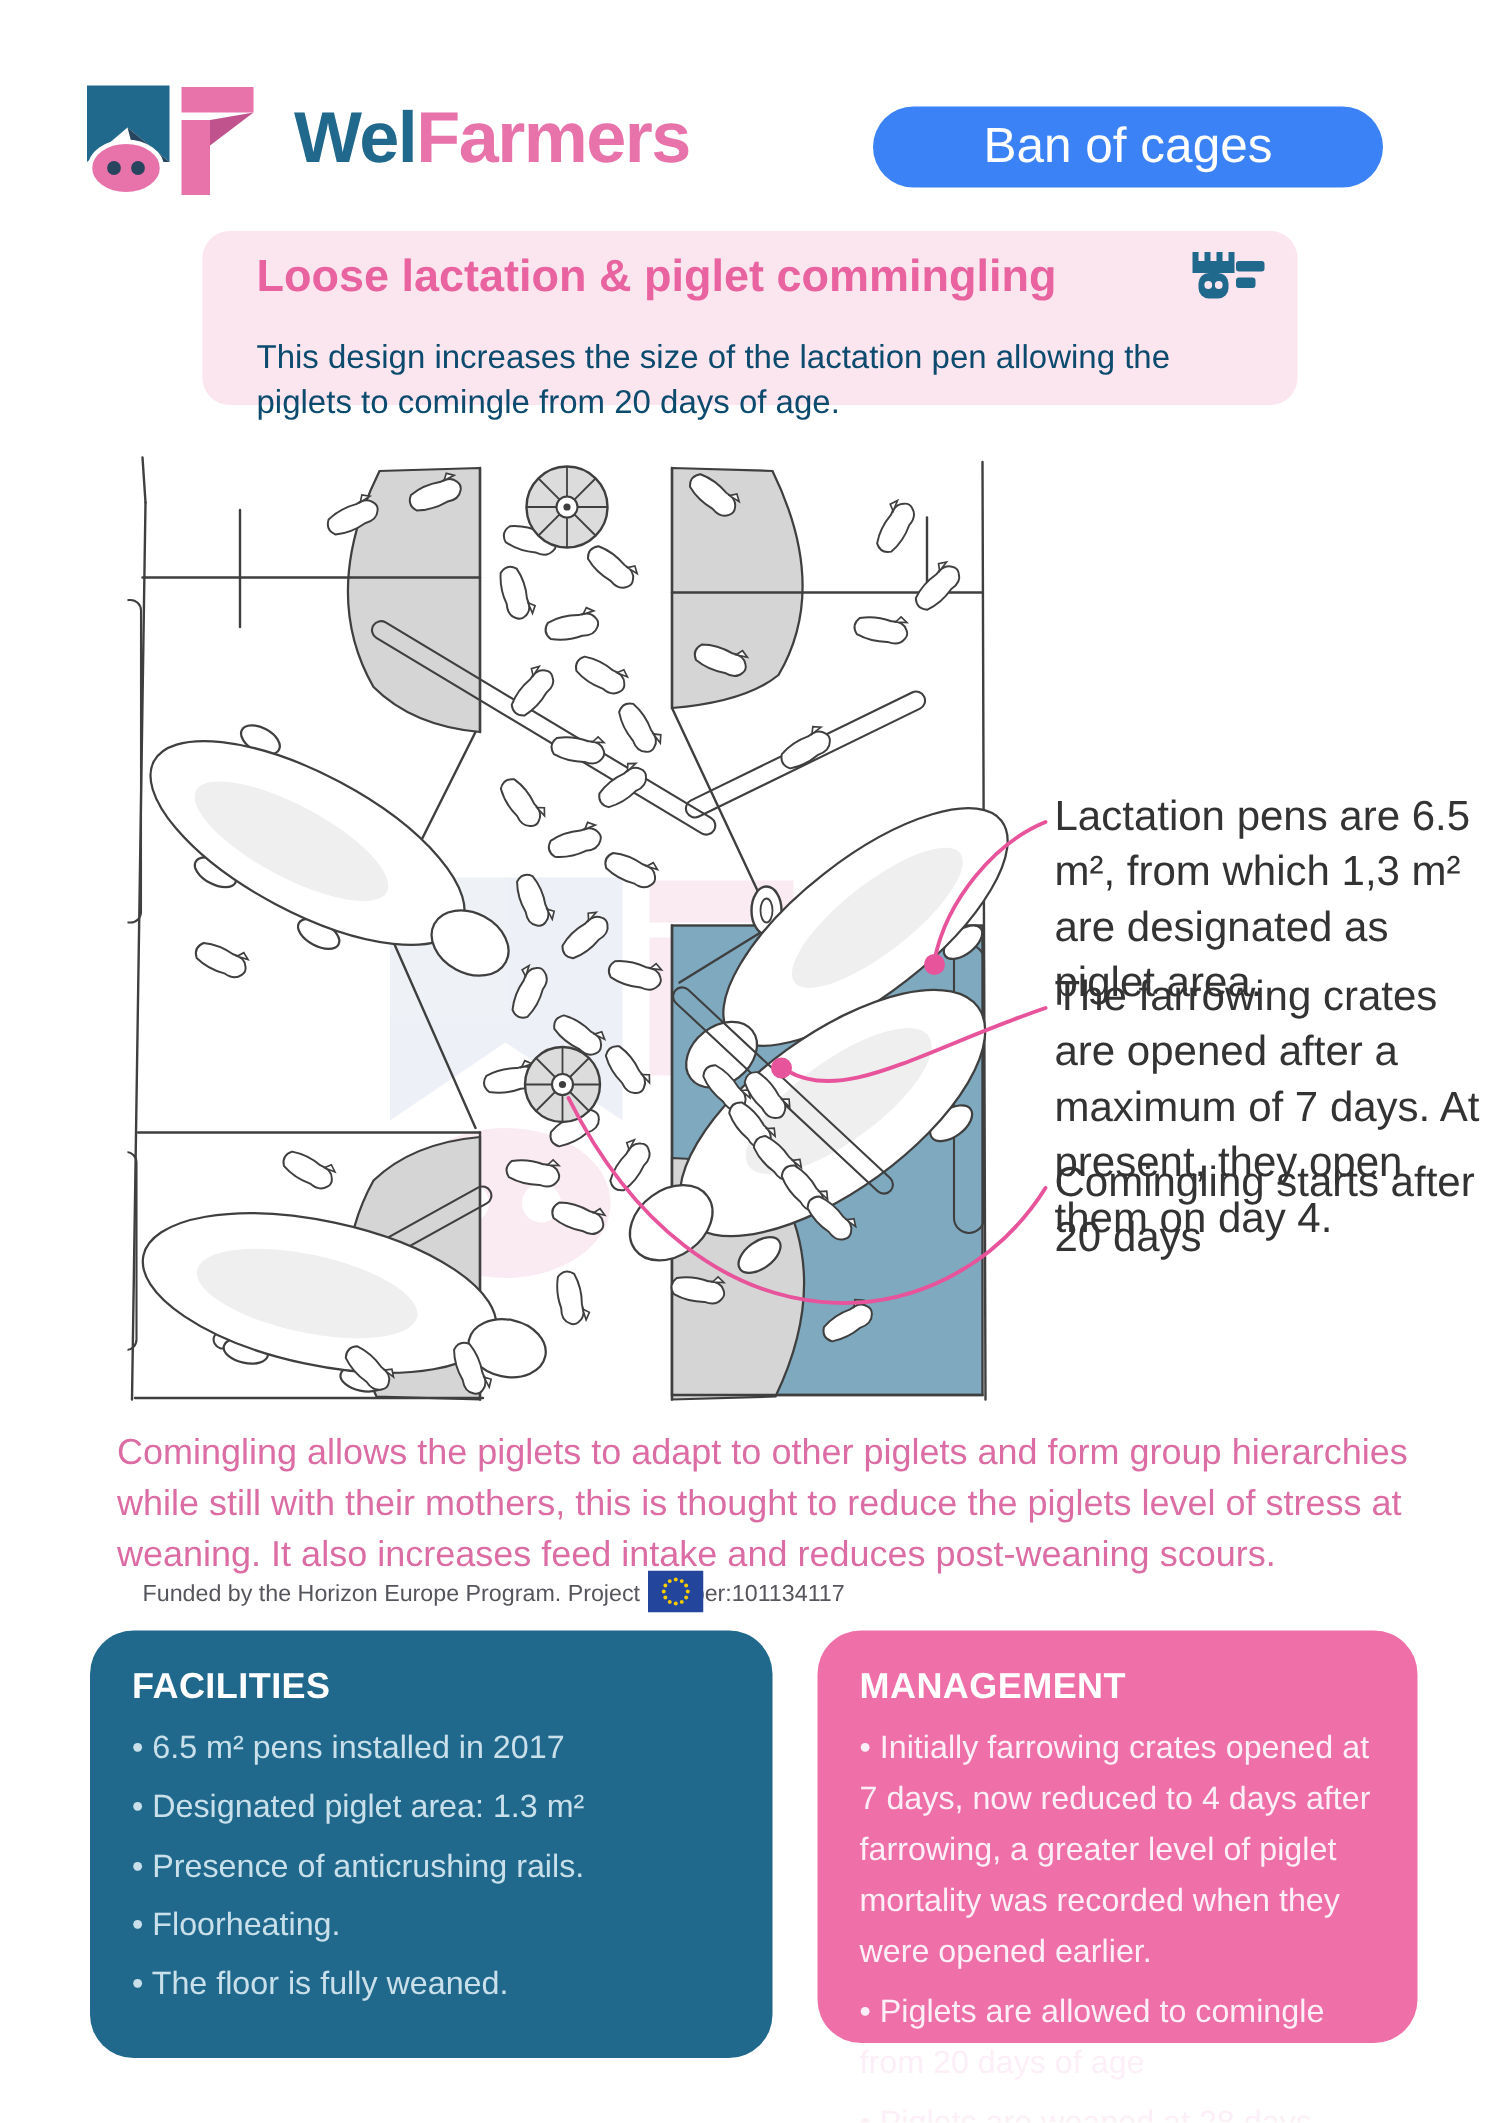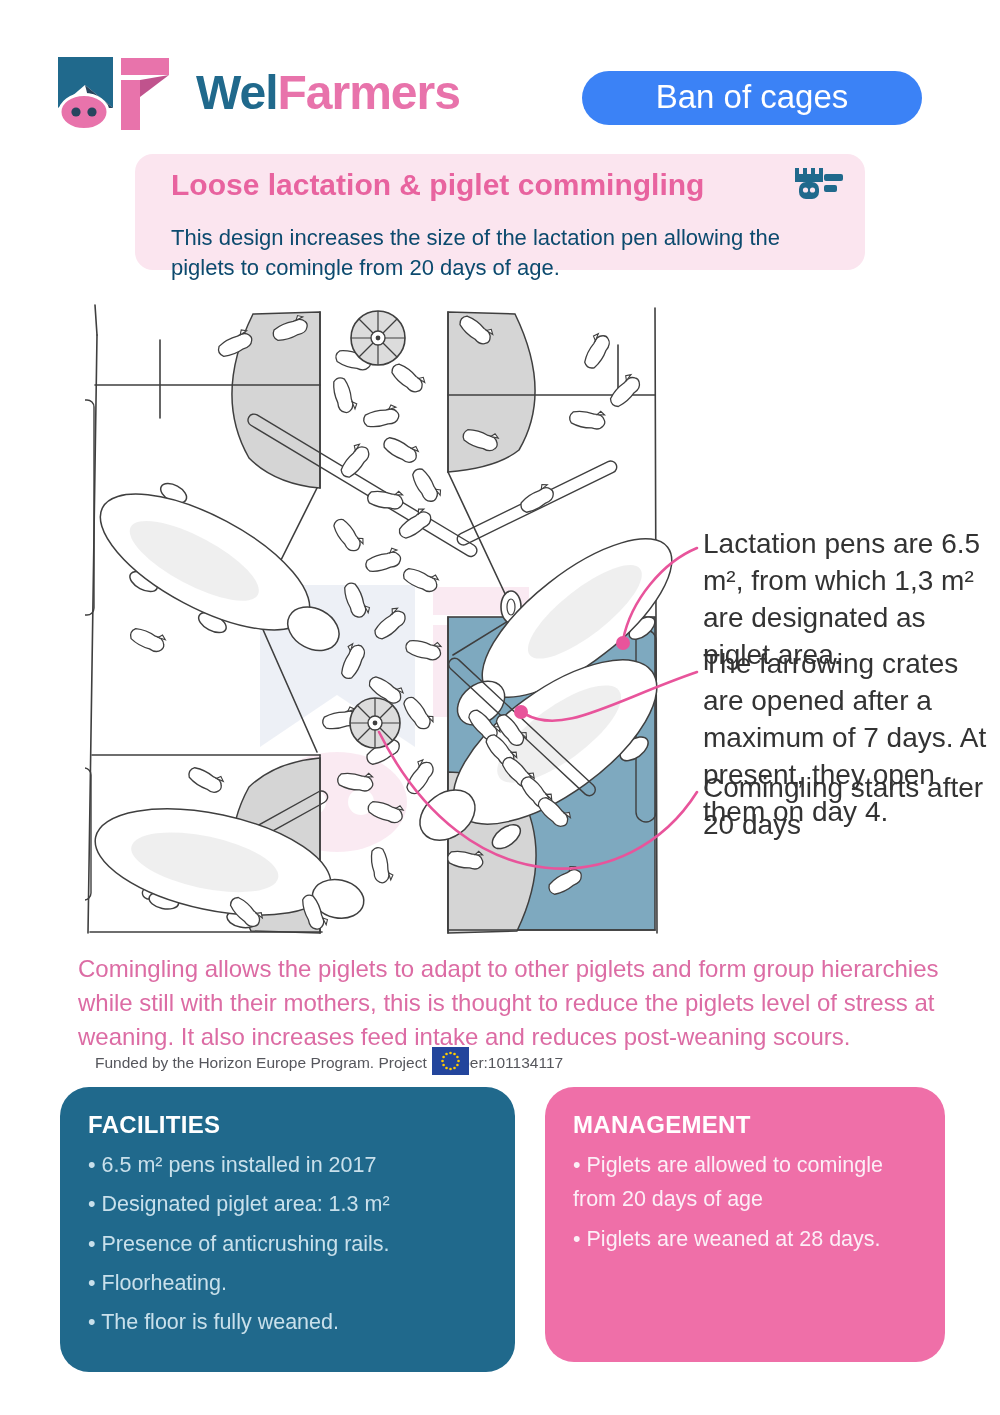--- a/index.html
+++ b/index.html
@@ -431,17 +431,18 @@
     <h2>FACILITIES</h2>
     <div class="bullet-item">6.5 m² pens installed in 2017</div>
     <div class="bullet-item">Designated piglet area: 1.3 m²</div>
     <div class="bullet-item">Presence of anticrushing rails.</div>
     <div class="bullet-item">Floorheating.</div>
     <div class="bullet-item">The floor is fully weaned.</div>
   </div>
 
   <div class="box management">
     <h2>MANAGEMENT</h2>
+    <div class="bullet-item">Initially farrowing crates opened at 7 days, now reduced to 4 days after farrowing, a greater level of piglet mortality was recorded when they were opened earlier.</div>
     <div class="bullet-item">Piglets are allowed to comingle from 20 days of age</div>
     <div class="bullet-item">Piglets are weaned at 28 days.</div>
   </div>
 
 </div>
 
 </body></html>

